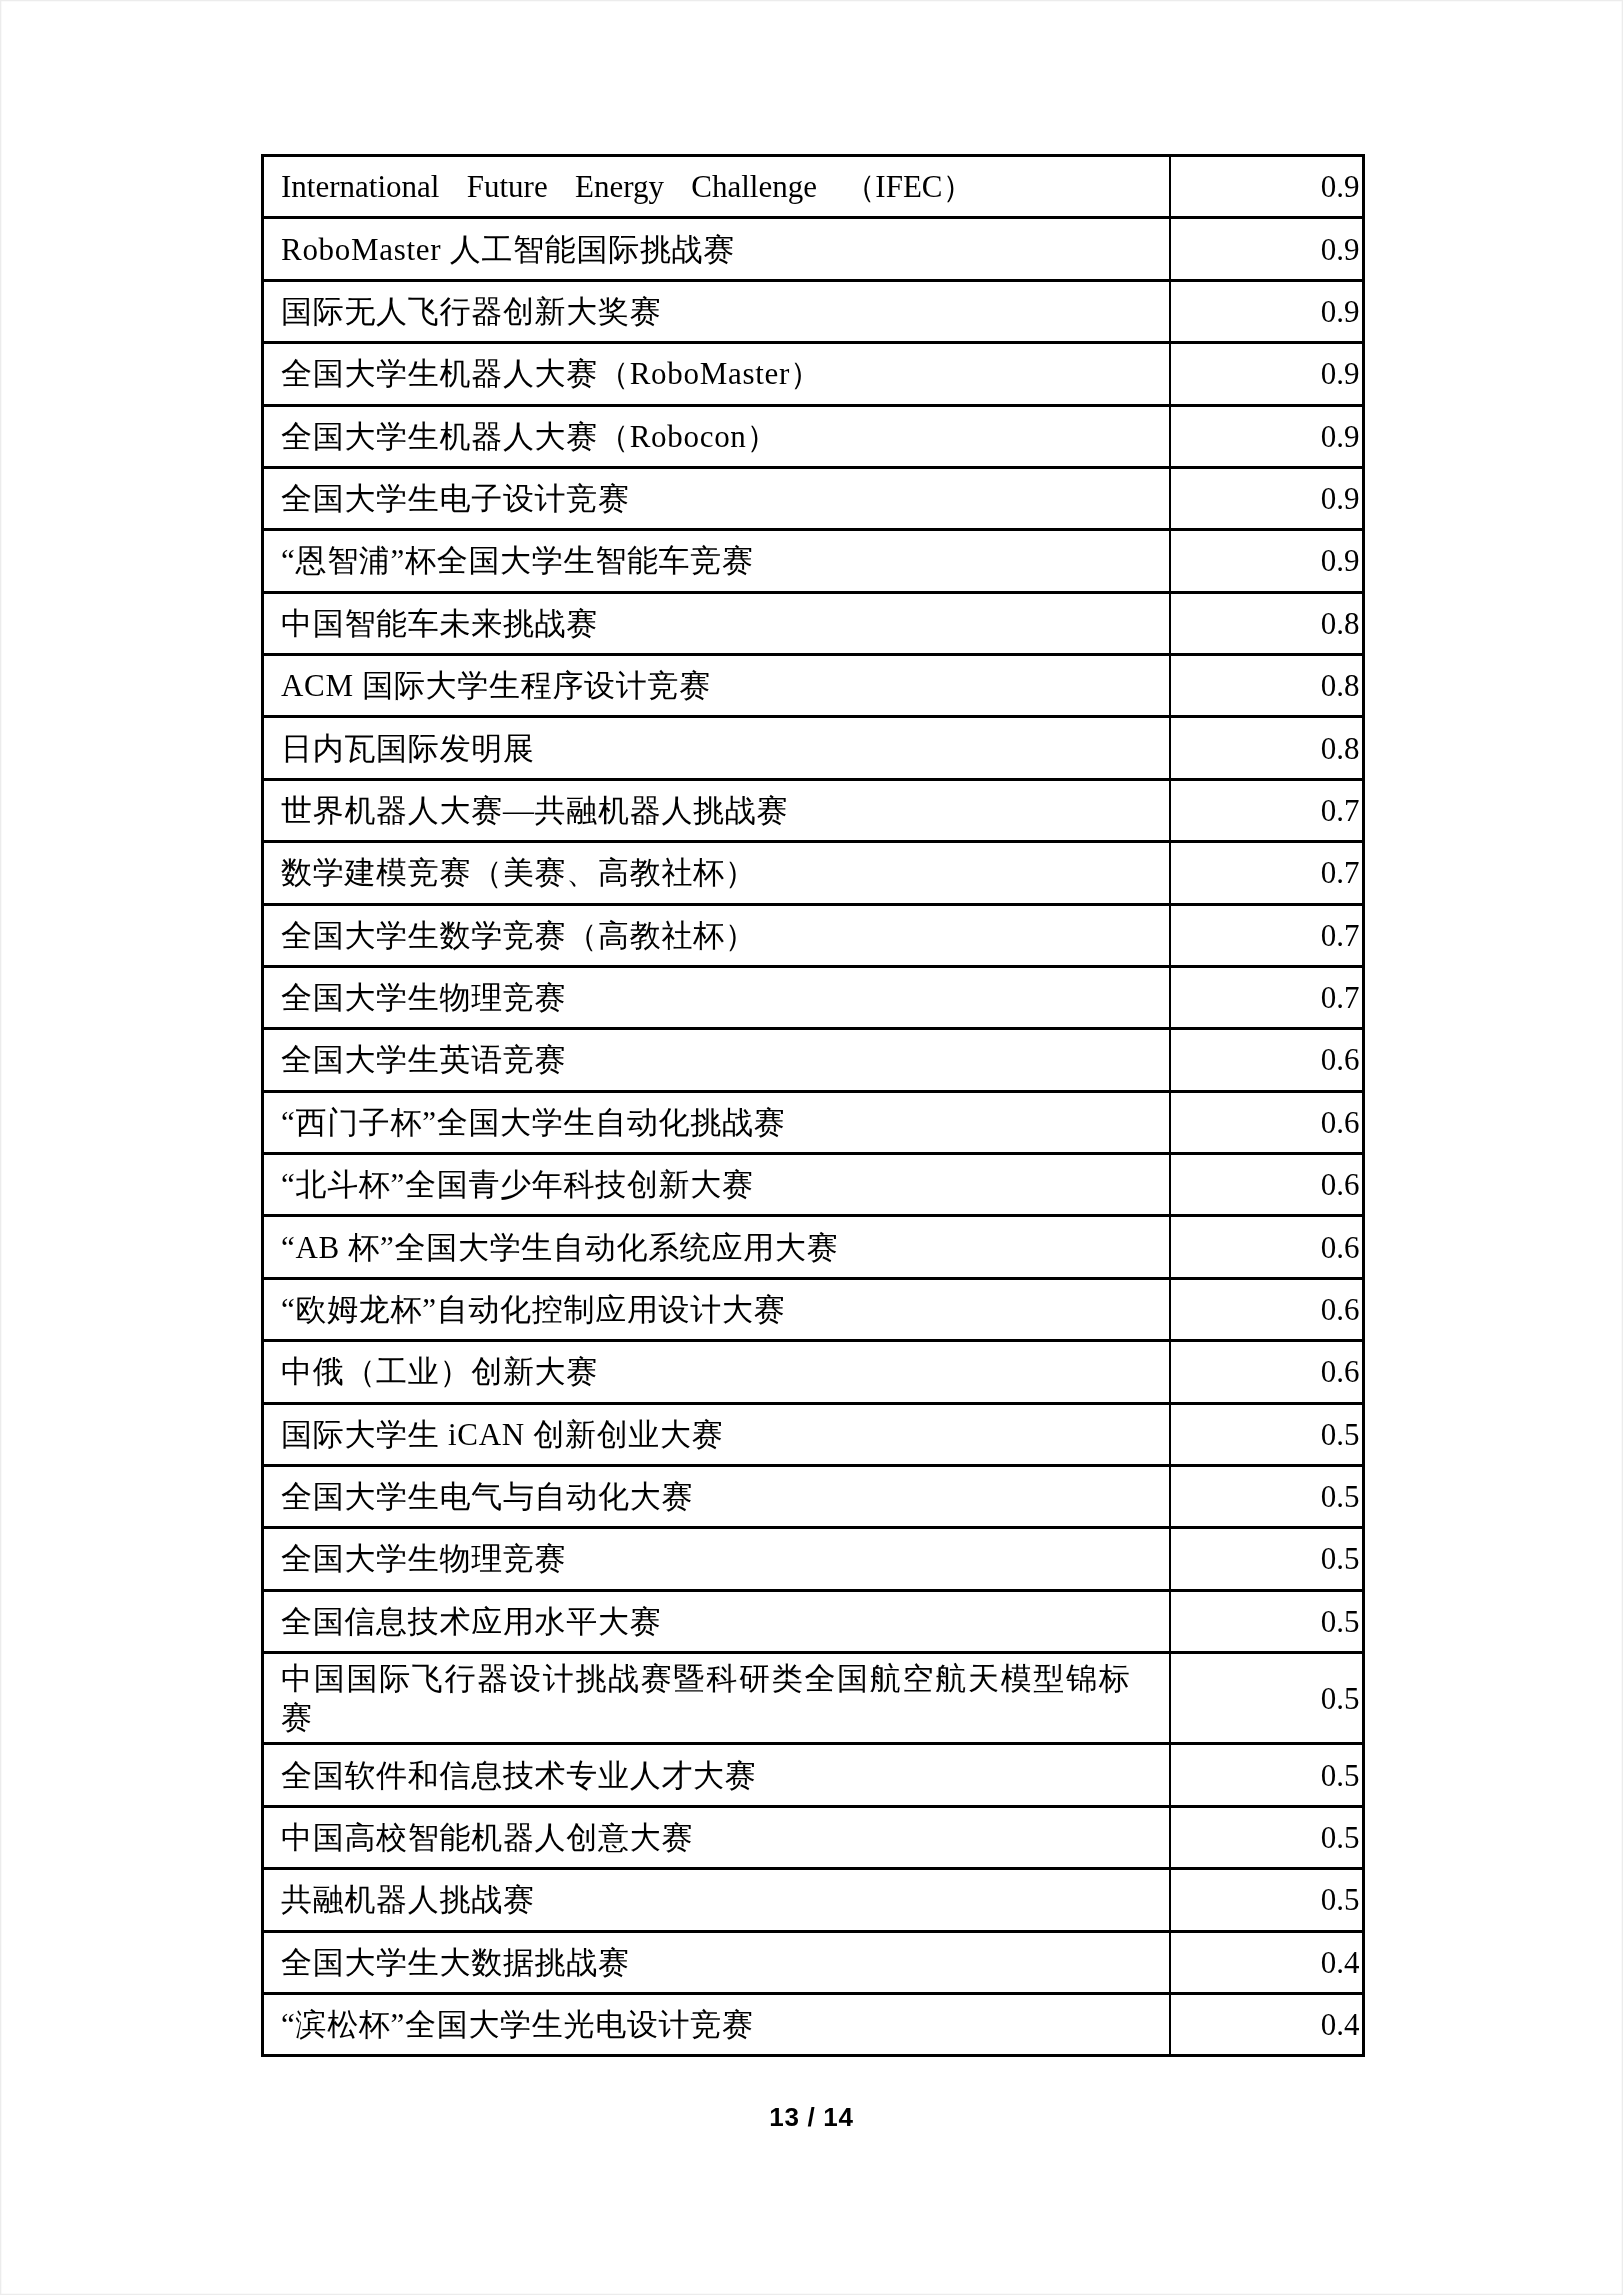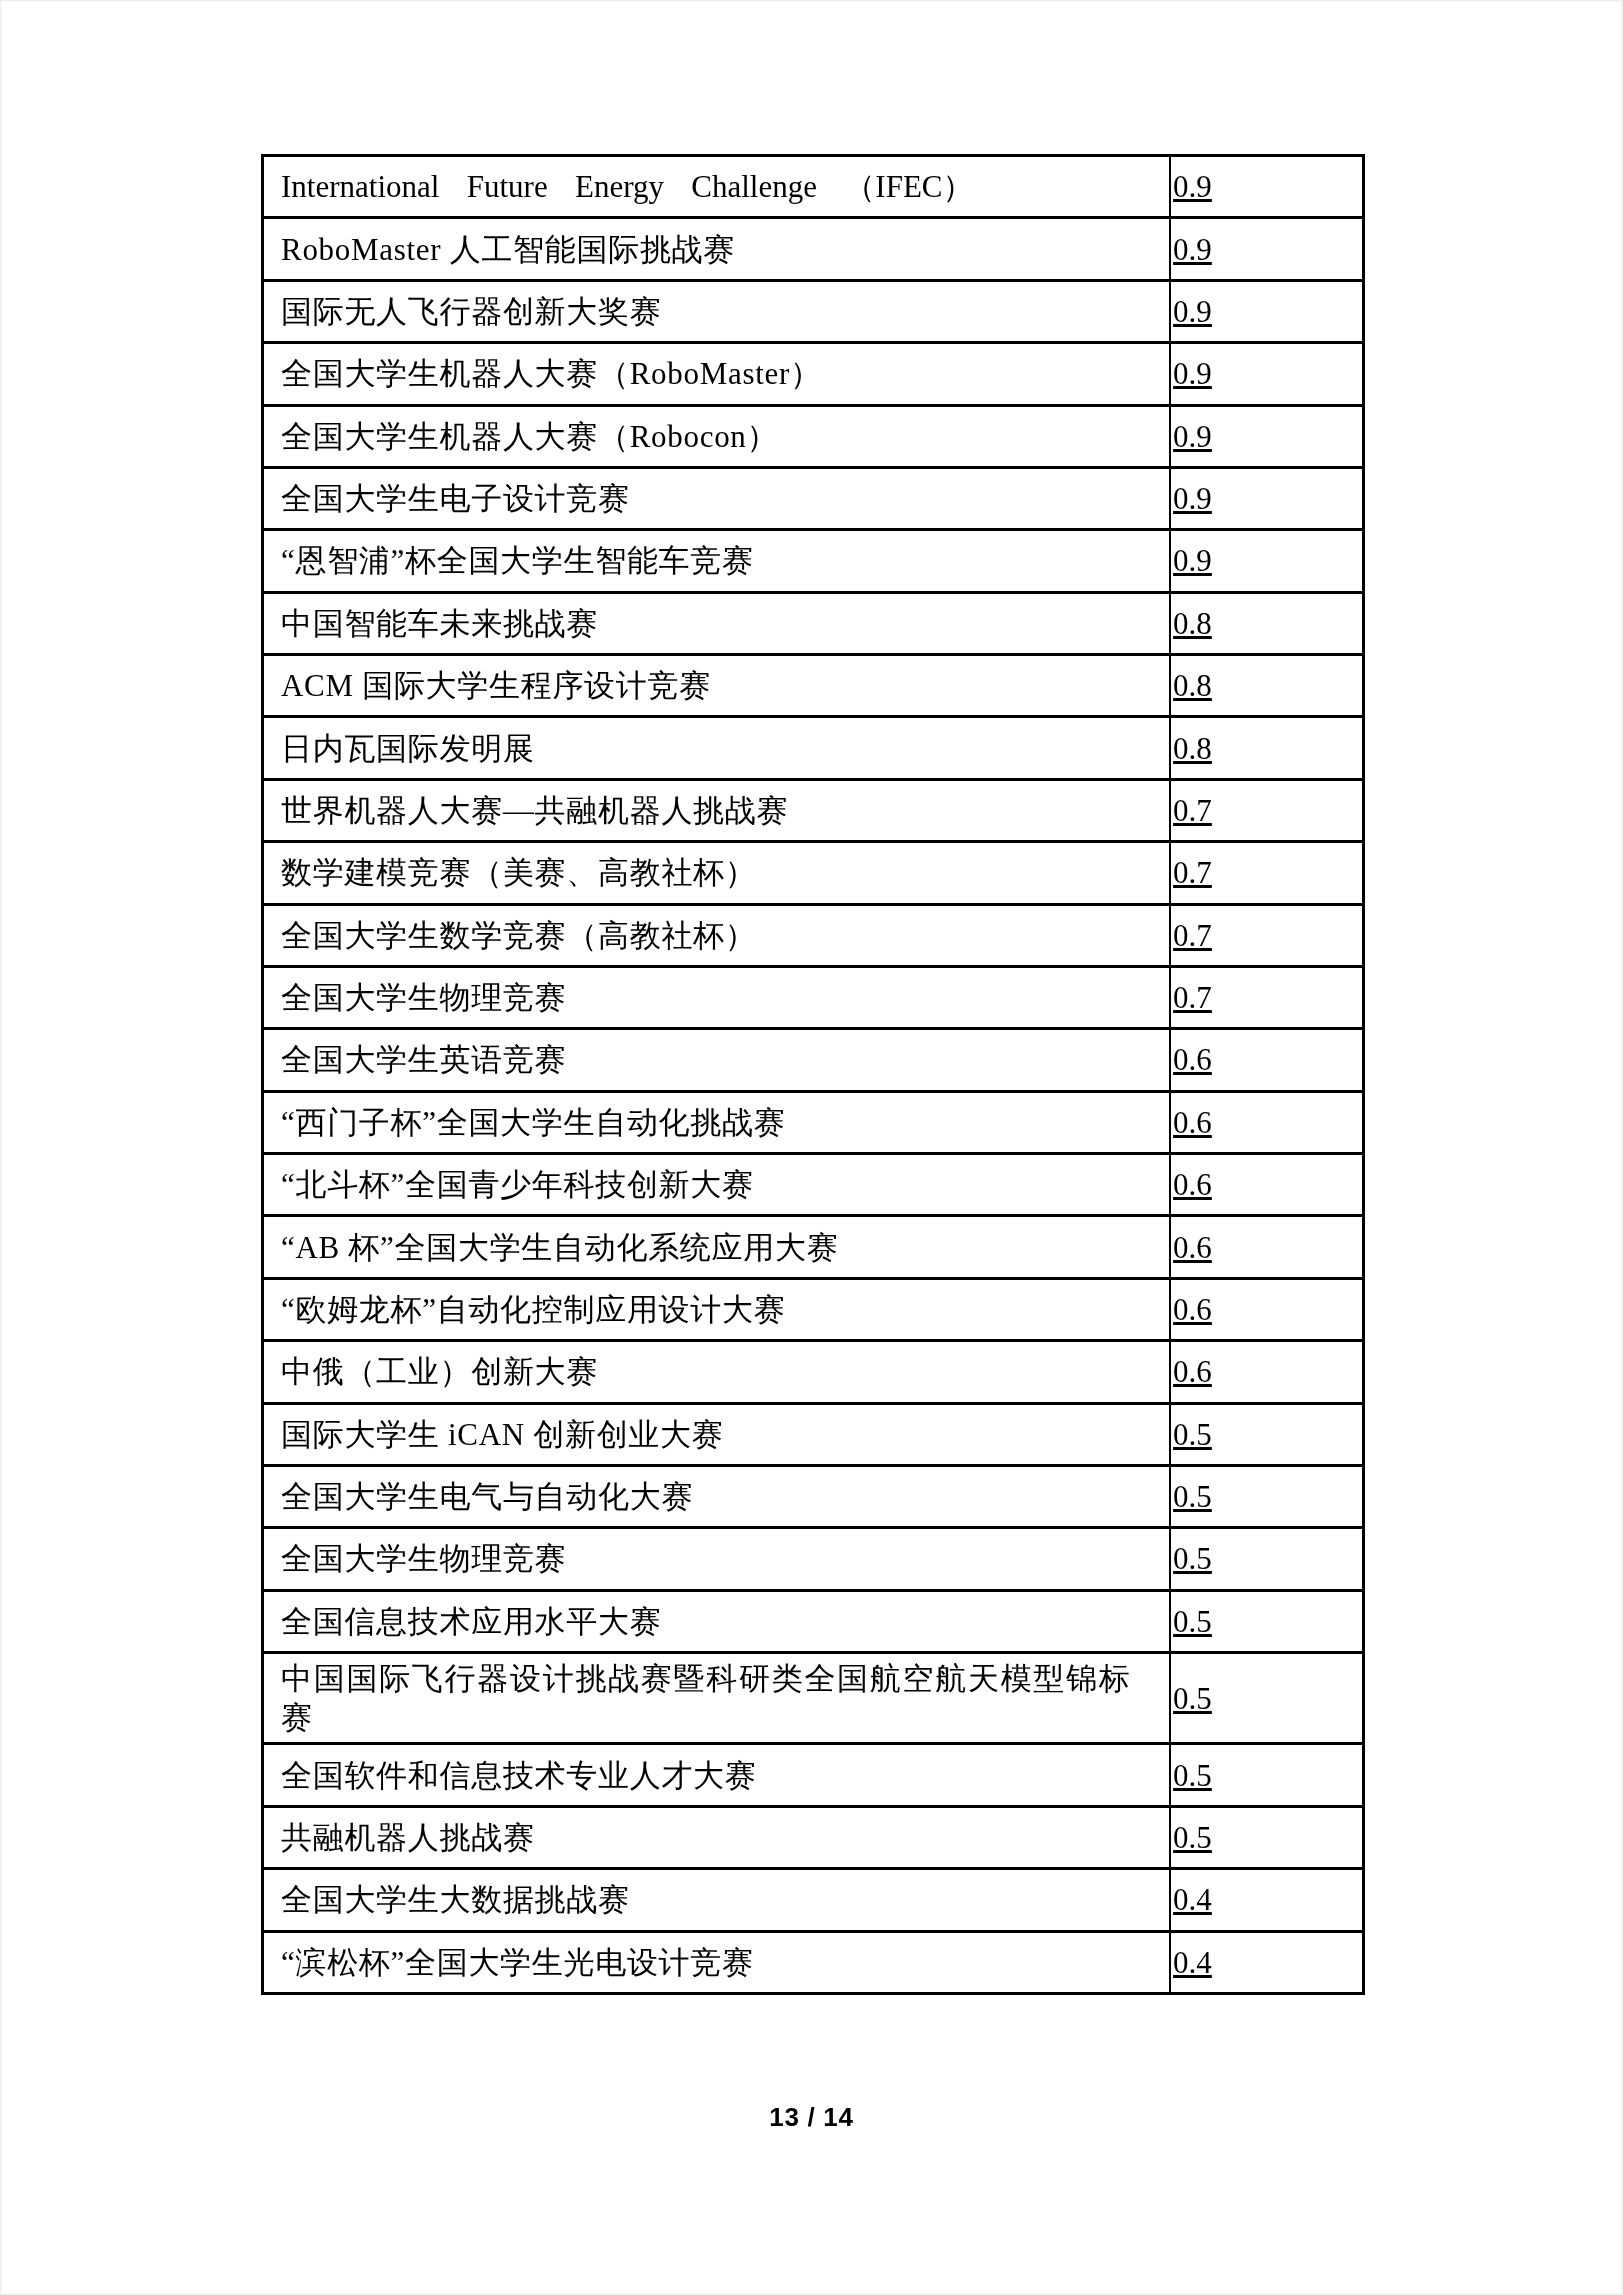--- a/index.html
+++ b/index.html
@@ -44,25 +44,24 @@
     text-align: justify;
     letter-spacing: 0.7px;
     padding-left: 17px;
     padding-right: 38px;
   }
   td.name-cell.latin {
     word-spacing: 19.6px;
     letter-spacing: 0;
   }
   td.score-cell {
-    text-align: left;
+    text-align: right;
     letter-spacing: 0;
     padding-left: 2.6px;
     padding-right: 2.6px;
-    text-decoration: underline;
   }
   .footer {
     position: absolute;
     left: 0;
     top: 2102px;
     width: 1623px;
     text-align: center;
     font-family: "Liberation Sans", "DejaVu Sans", sans-serif;
     font-weight: bold;
     font-size: 26px;
@@ -178,20 +177,24 @@
         </tr>
         <tr>
           <td class="name-cell">中国国际飞行器设计挑战赛暨科研类全国航空航天模型锦标赛</td>
           <td class="score-cell">0.5</td>
         </tr>
         <tr>
           <td class="name-cell">全国软件和信息技术专业人才大赛</td>
           <td class="score-cell">0.5</td>
         </tr>
         <tr>
+          <td class="name-cell">中国高校智能机器人创意大赛</td>
+          <td class="score-cell">0.5</td>
+        </tr>
+        <tr>
           <td class="name-cell">共融机器人挑战赛</td>
           <td class="score-cell">0.5</td>
         </tr>
         <tr>
           <td class="name-cell">全国大学生大数据挑战赛</td>
           <td class="score-cell">0.4</td>
         </tr>
         <tr>
           <td class="name-cell">“滨松杯”全国大学生光电设计竞赛</td>
           <td class="score-cell">0.4</td>

